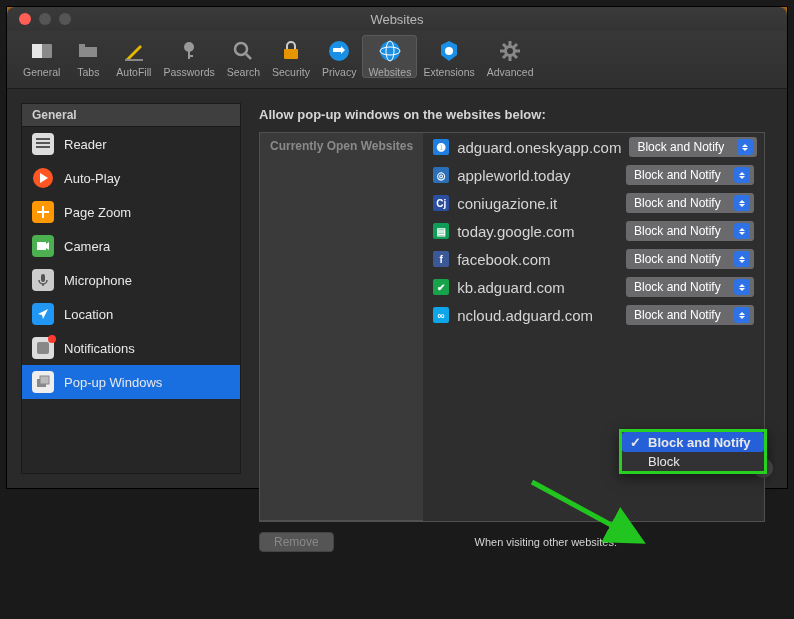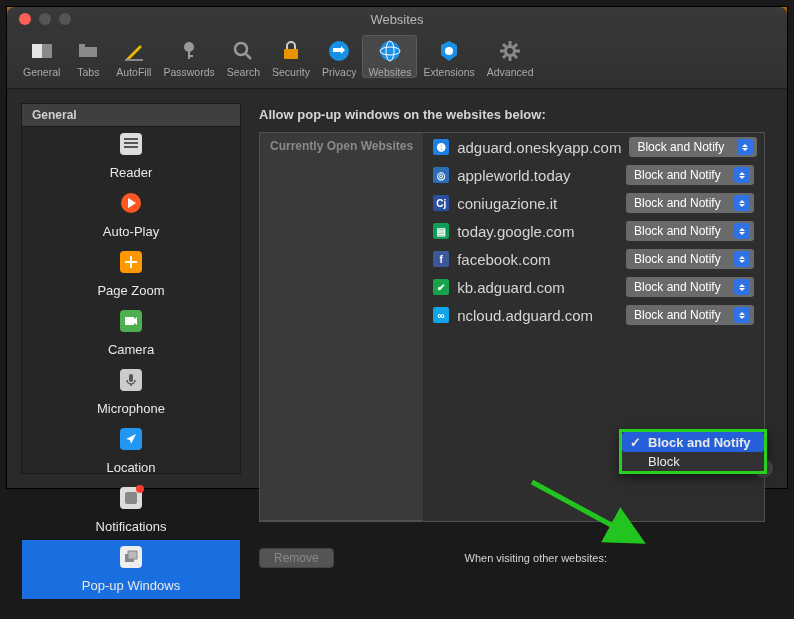--- a/index.html
+++ b/index.html
@@ -18,40 +18,40 @@
 .toolbar { height: 58px; background: linear-gradient(#373737,#303030); border-bottom: 1px solid #1c1c1c; display: flex; align-items: flex-start; padding: 4px 10px 0 10px; gap: 0; }
 .tb-item { display: flex; flex-direction: column; align-items: center; justify-content: flex-start; padding: 2px 6px 0 6px; border-radius: 4px; cursor: default; min-width: 44px; }
 .tb-item.active { background: #484848; box-shadow: inset 0 0 0 1px #5a5a5a; }
 .tb-icon { width: 28px; height: 28px; display: flex; align-items: center; justify-content: center; }
 .tb-label { color: #aaa; font-size: 10.5px; margin-top: 1px; }
 
 .content { display: flex; position: absolute; top: 82px; left: 0; right: 0; bottom: 0; background: #2a2a2a; }
 
 .sidebar { width: 220px; margin: 14px 0 14px 14px; background: #262626; border: 1px solid #1a1a1a; display: flex; flex-direction: column; }
 .sb-header { background: #3f3f40; color: #d0d0d0; font-size: 12px; font-weight: 600; padding: 4px 10px; border-bottom: 1px solid #1a1a1a; }
-.sb-item { display: flex; align-items: center; gap: 10px; padding: 6px 10px; color: #e8e8e8; font-size: 13px; cursor: default; flex-direction: column; }
+.sb-item { display: flex; align-items: center; gap: 10px; padding: 6px 10px; color: #e8e8e8; font-size: 13px; cursor: default; }
 .sb-item.selected { background: #1a6fe0; }
 .sb-icon { width: 22px; height: 22px; border-radius: 4px; display: flex; align-items: center; justify-content: center; flex-shrink: 0; position: relative; }
 
 .main { flex: 1; padding: 18px 22px 18px 18px; position: relative; }
 .main-title { color: #d5d5d5; font-size: 13px; font-weight: 600; margin-bottom: 10px; }
 .table { border: 1px solid #505050; background: #2e2e2e; height: 390px; display: flex; flex-direction: row; }
 .th { background: #3a3a3a; color: #8a8a8a; font-size: 12px; font-weight: 600; padding: 6px 10px; border-bottom: 1px solid #505050; }
 .rows { flex: 1; overflow: auto; }
 .row { display: flex; align-items: center; padding: 4px 10px; gap: 8px; }
 .favicon { width: 16px; height: 16px; border-radius: 2px; flex-shrink: 0; display:flex; align-items:center; justify-content:center; font-size:10px; color:#fff; font-weight:bold; }
 .site { flex: 1; color: #d5d5d5; font-size: 15px; }
 .sel { display: flex; align-items: center; background: #6a6a6d; border-radius: 3px; height: 20px; padding: 0 4px 0 8px; min-width: 128px; color: #fff; font-size: 12px; cursor: default; }
 .sel-lab { flex: 1; }
 .sel-btn { width: 16px; height: 16px; background: #2f72e6; border-radius: 3px; margin-left: 4px; display:flex; flex-direction:column; align-items:center; justify-content:center; gap:1px; }
 .sel-btn::before, .sel-btn::after { content:""; width:0; height:0; border-left:3px solid transparent; border-right:3px solid transparent; }
 .sel-btn::before { border-bottom:3px solid #fff; }
 .sel-btn::after { border-top:3px solid #fff; }
 
-.footer { display: flex; align-items: center; margin-top: 26px; gap: 10px; }
+.footer { display: flex; align-items: center; margin-top: 10px; }
 .btn-remove { background: #555; color: #888; border: 1px solid #444; border-radius: 4px; padding: 2px 14px; font-size: 12px; height: 20px; }
 .footer-label { color: #d5d5d5; font-size: 11px; margin-left: auto; }
 
 .dropdown { position: absolute; right: 20px; bottom: 14px; width: 148px; background: #323234; border: 3px solid #27d120; box-shadow: 0 4px 12px rgba(0,0,0,0.5); z-index: 10; }
 .dd-item { display: flex; align-items: center; padding: 2px 8px; color: #e8e8e8; font-size: 13px; gap: 4px; cursor: default; }
 .dd-item.sel { background: #2660d8; font-weight: 600; }
 .dd-check { width: 14px; display:inline-block; }
 
 .help { position: absolute; right: 14px; bottom: 10px; width: 20px; height: 20px; border-radius: 50%; background: #4a4a4a; color: #bbb; display:flex; align-items:center; justify-content:center; font-size:13px; z-index:5; }
 

